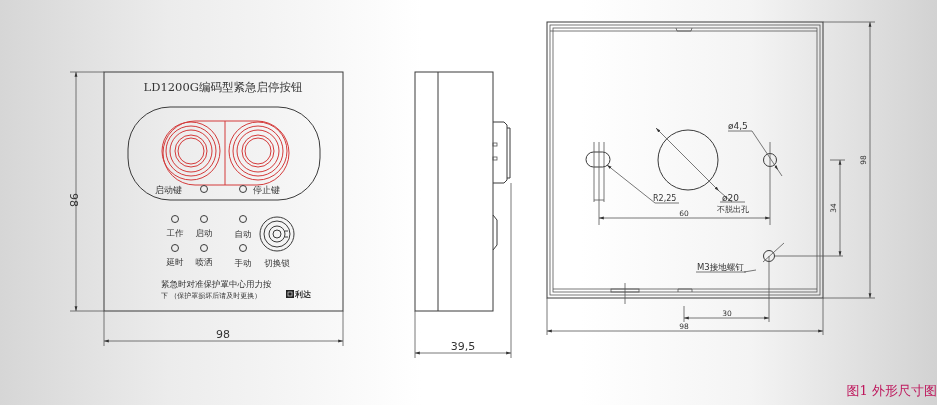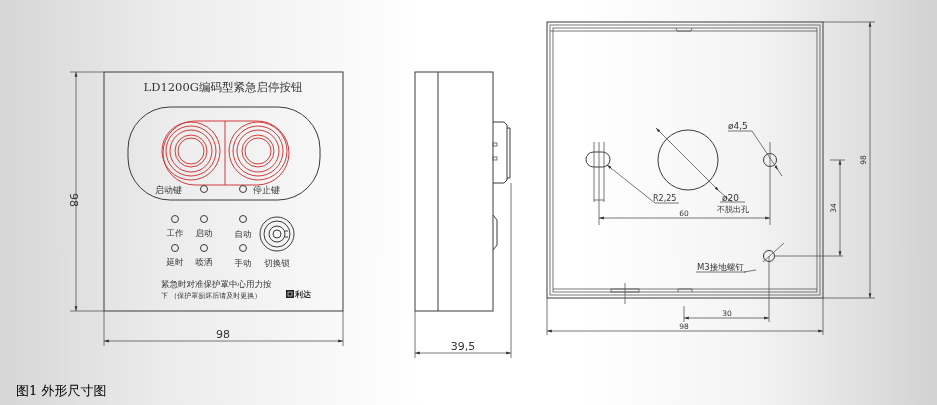--- a/index.html
+++ b/index.html
@@ -9,22 +9,22 @@
     font-family: "DejaVu Serif", "Liberation Serif", serif;
     position: relative;
   }
   svg.drawing { position: absolute; left: 0; top: 0; }
   .ln { stroke: #3a3a3a; stroke-width: 1; fill: none; }
   .ln-thin { stroke: #555; stroke-width: 0.8; fill: none; }
   .red { stroke: #d43a3a; stroke-width: 1; fill: none; }
   .txt { fill: #333; font-family: "DejaVu Serif", "Liberation Serif", serif; }
   .sans { fill: #333; font-family: "DejaVu Sans", "Liberation Sans", sans-serif; }
   .caption {
-    position: absolute; left: 16px; right: 0; top: 382px; text-align: left;
-    font-size: 13px; color: #000000; font-family: "DejaVu Serif", "Liberation Serif", serif;
+    position: absolute; left: 16px; right: 0; top: 382px; text-align: right;
+    font-size: 13px; color: #be185d; font-family: "DejaVu Serif", "Liberation Serif", serif;
   }
 </style>
 </head>
 <body>
 
 <svg class="drawing" width="937" height="405" viewBox="0 0 937 405" xmlns="http://www.w3.org/2000/svg">
   <defs>
     <marker id="arr" viewBox="0 0 10 10" refX="10" refY="5" markerWidth="6" markerHeight="6" orient="auto-start-reverse">
       <path d="M0,2 L10,5 L0,8 z" fill="#333"></path>
     </marker>

